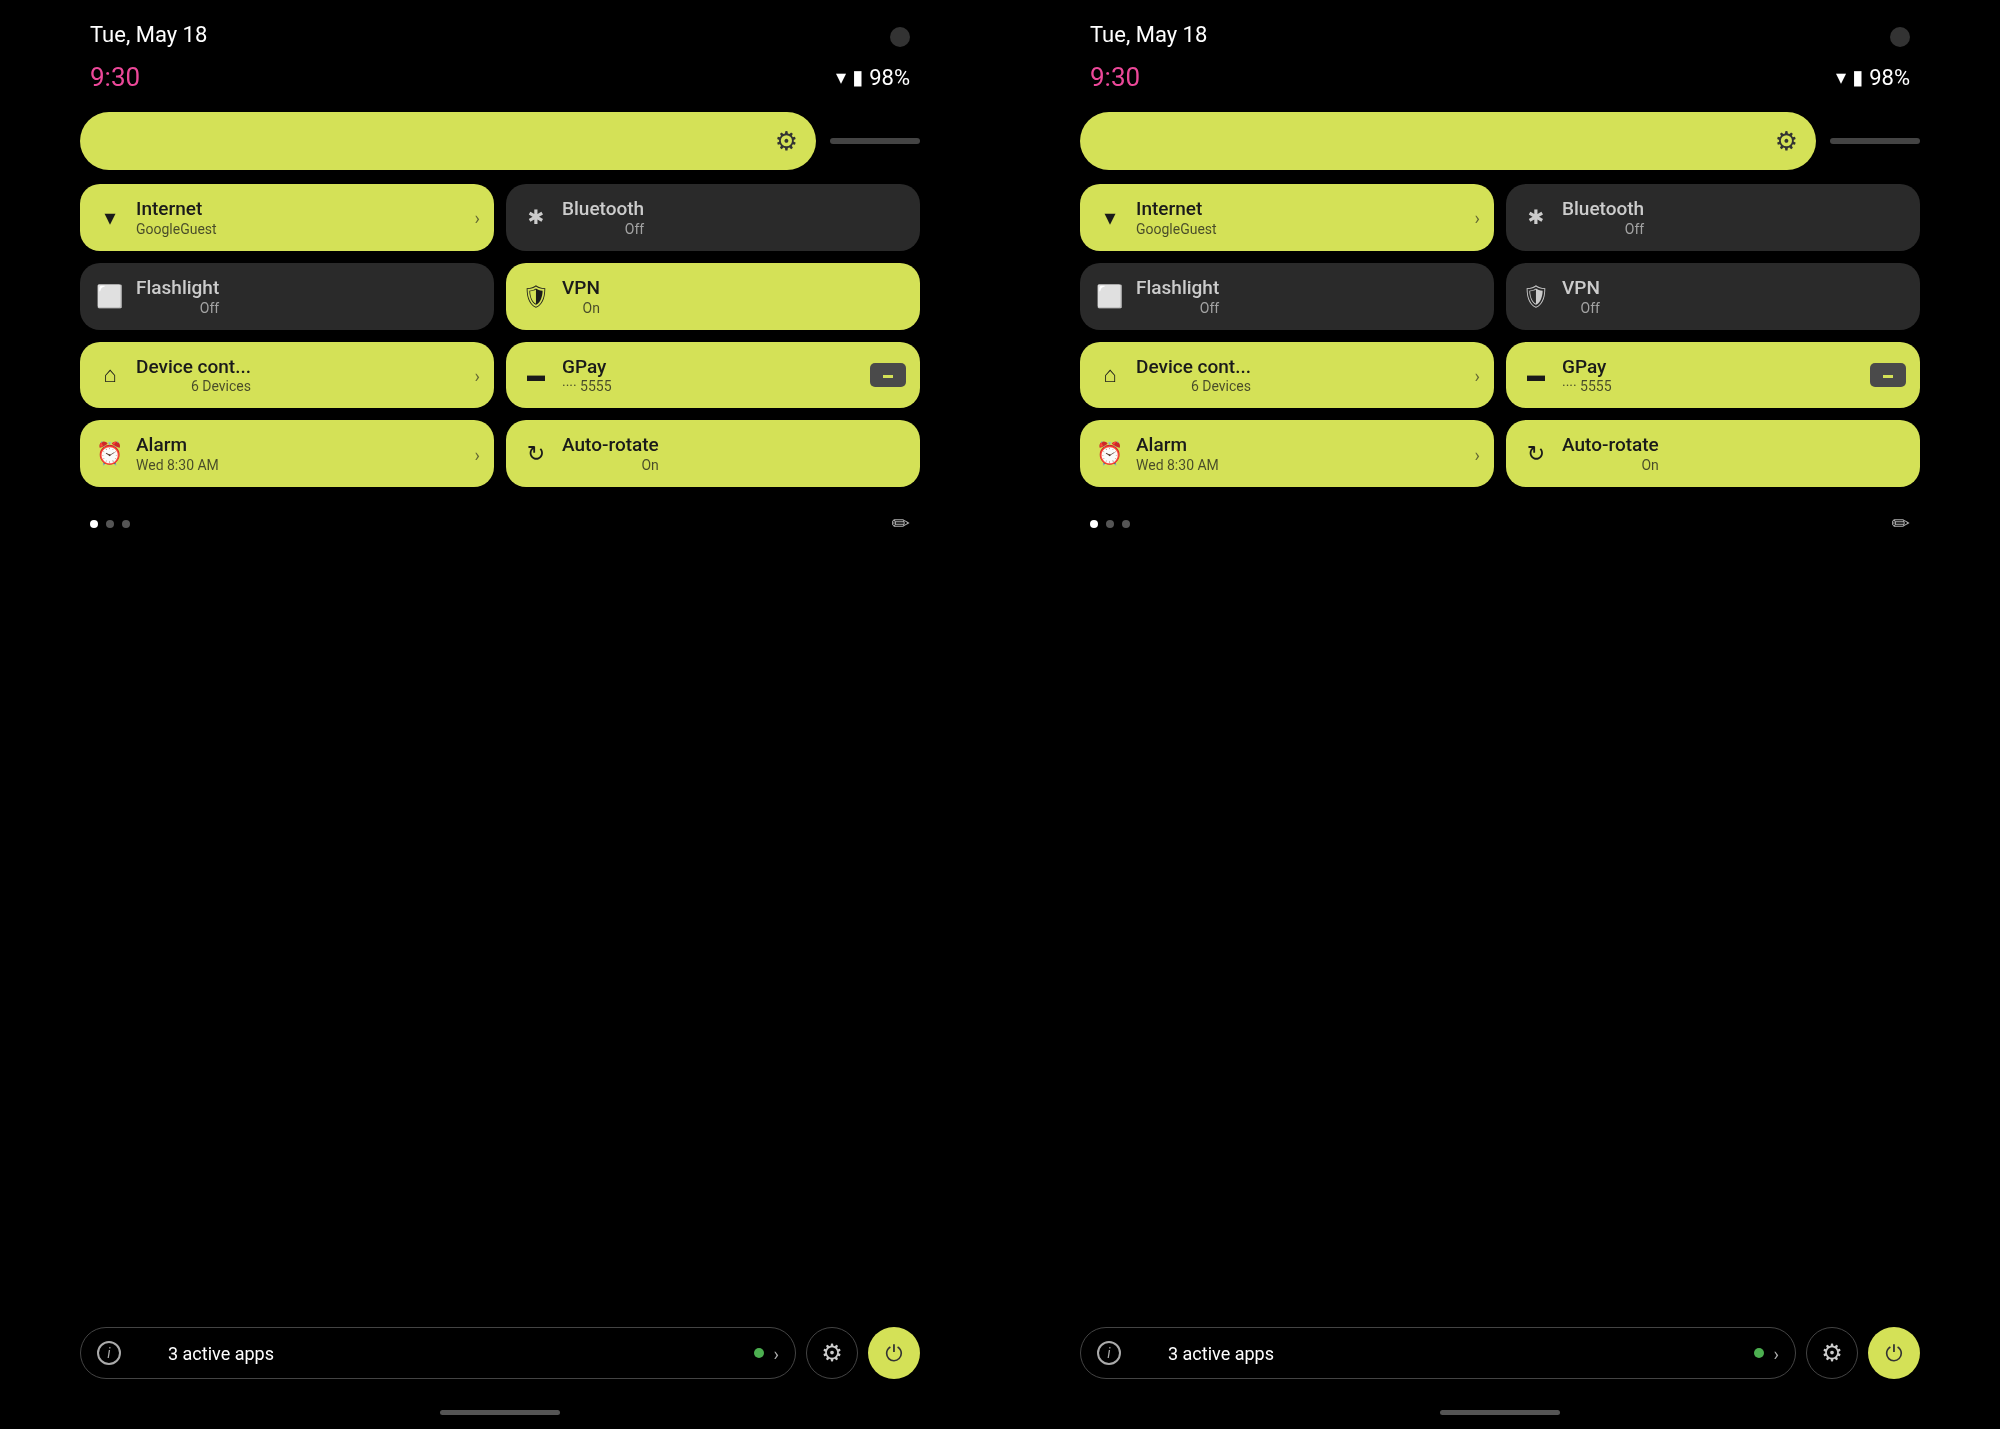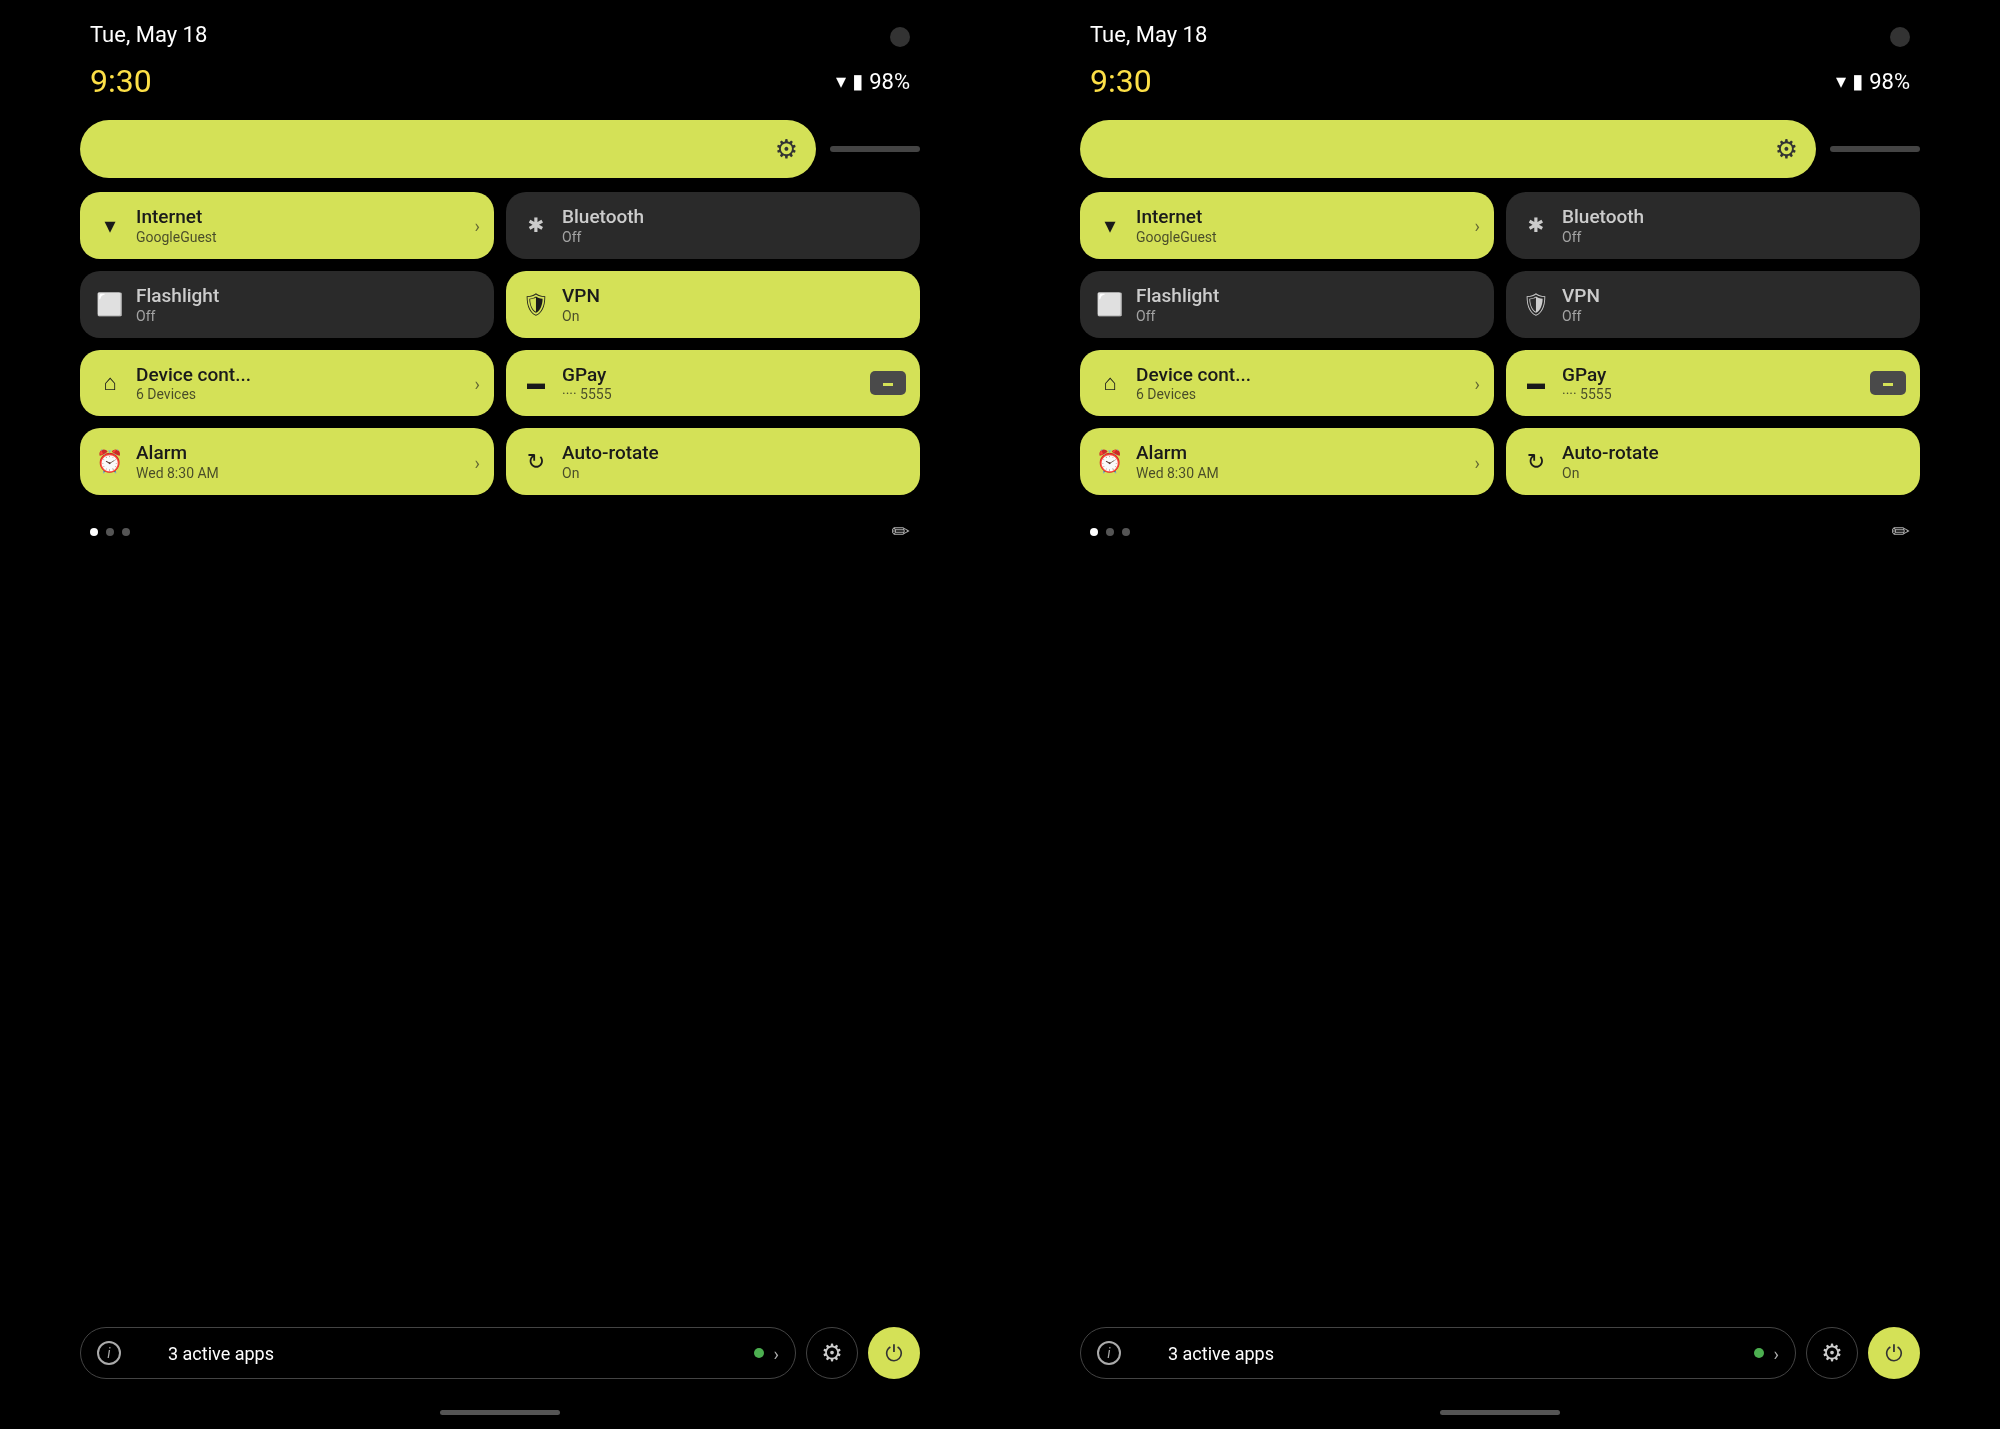--- a/index.html
+++ b/index.html
@@ -47,23 +47,23 @@
       border-radius: 50%;
     }
     .time-battery-row {
       display: flex;
       justify-content: space-between;
       align-items: center;
       padding: 5px 10px 20px 10px;
       color: #fff;
     }
     .time-text {
-      font-size: 32px;
+      font-size: 26px;
       font-weight: 400;
-      color: #fde047;
+      color: #ec4899;
     }
     .battery-area {
       display: flex;
       align-items: center;
       gap: 6px;
       font-size: 22px;
       color: #fff;
     }
     .wifi-icon { font-size: 20px; }
     .battery-icon { font-size: 20px; }
@@ -129,20 +129,21 @@
     }
     .tile-title {
       font-size: 19px;
       font-weight: 500;
       line-height: 1.2;
     }
     .tile-subtitle {
       font-size: 14px;
       font-weight: 400;
       opacity: 0.75;
+      text-align: right;
     }
     .tile-arrow {
       position: absolute;
       right: 14px;
       top: 50%;
       transform: translateY(-50%);
       font-size: 18px;
       opacity: 0.6;
     }
     .gpay-card {

